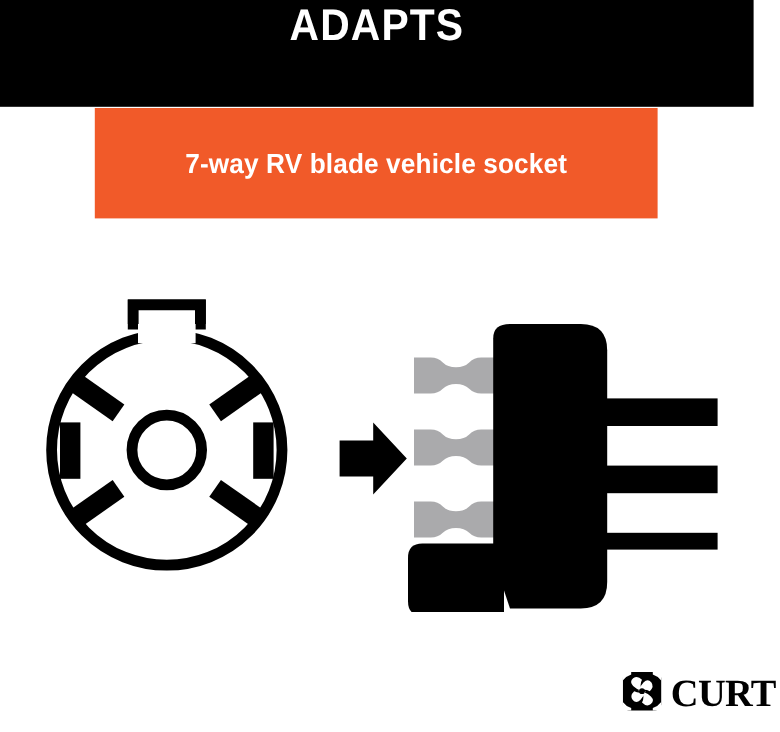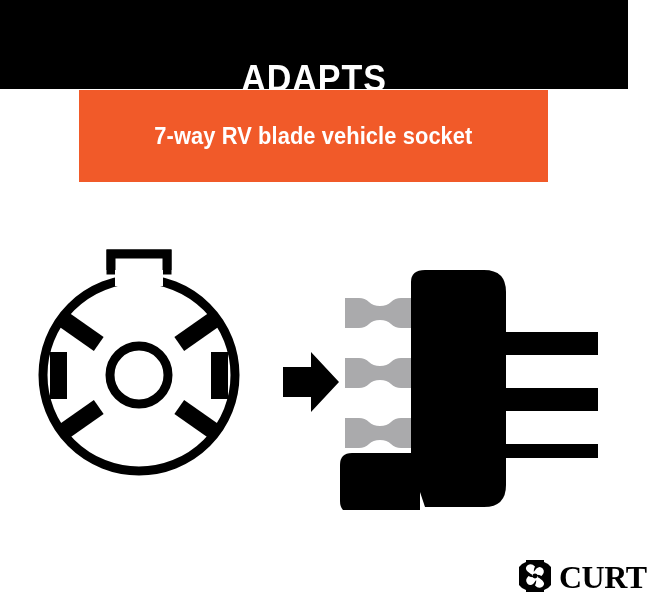--- a/index.html
+++ b/index.html
@@ -27,21 +27,21 @@
     height: 89px;
     background: #000000;
   }
   #header-title {
     position: absolute;
     left: 0;
     top: 0;
     width: 628px;
     height: 100px;
     display: flex;
-    align-items: flex-end;
+    align-items: flex-start;
     justify-content: center;
     color: #ffffff;
     font-family: "Liberation Sans Narrow", "Liberation Sans", sans-serif;
     font-weight: bold;
     font-size: 37px;
     letter-spacing: 1.0px;
     transform-origin: center center;
     white-space: nowrap;
   }
   #header-title > span {

